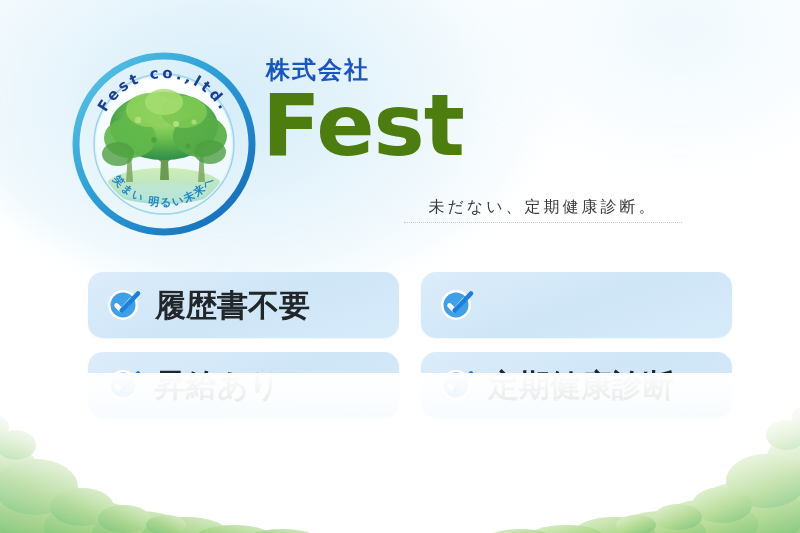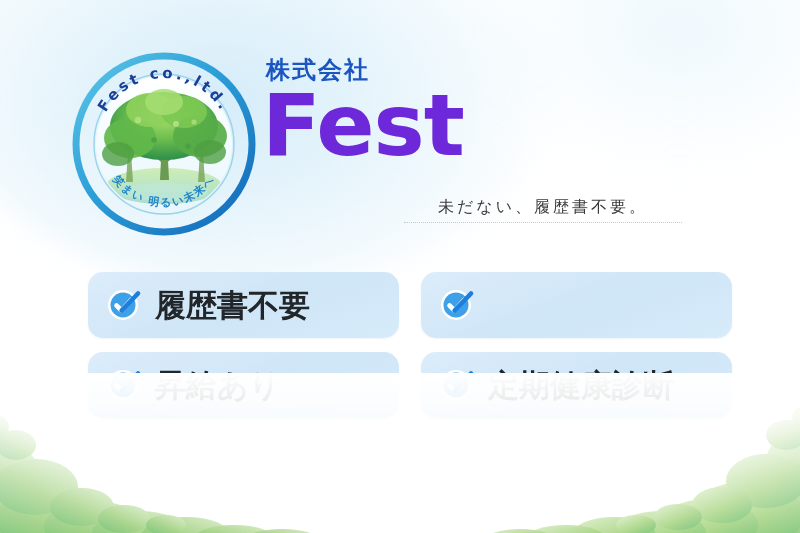--- a/index.html
+++ b/index.html
@@ -102,21 +102,21 @@
     letter-spacing: 2px;
     color: #1a55c0;
     line-height: 1;
     margin: 0 0 2px 4px;
   }
   .wordmark .fest {
     font-family: "DejaVu Sans", "Liberation Sans", sans-serif;
     font-weight: 700;
     font-size: 86px;
     letter-spacing: -1px;
-    color: #6d28d9;
+    color: #4d7c0f;
     line-height: .96;
     margin: 0 0 0 0;
   }
 
   .tagline-wrap {
     position: absolute;
     left: 404px;
     top: 198px;
     width: 278px;
     text-align: center;
@@ -249,21 +249,21 @@
         </text>
       </svg>
     </div>
 
     <div class="wordmark">
       <div class="kabushiki">株式会社</div>
       <div class="fest">Fest</div>
     </div>
 
     <div class="tagline-wrap">
-      <div class="tagline">未だない、履歴書不要。</div>
+      <div class="tagline">未だない、定期健康診断。</div>
     </div>
   </div>
 
   <div class="badges">
 
     <div class="badge">
       <svg class="check-icon" viewBox="0 0 40 40">
         <circle cx="19" cy="20" r="15" fill="#ffffff"></circle>
         <circle cx="19" cy="20" r="12.5" fill="#3da0e8"></circle>
         <path d="M12.5 20.5 L17.5 25.5 L27 15" fill="none" stroke="#ffffff" stroke-width="4.6" stroke-linecap="round" stroke-linejoin="round"></path>

